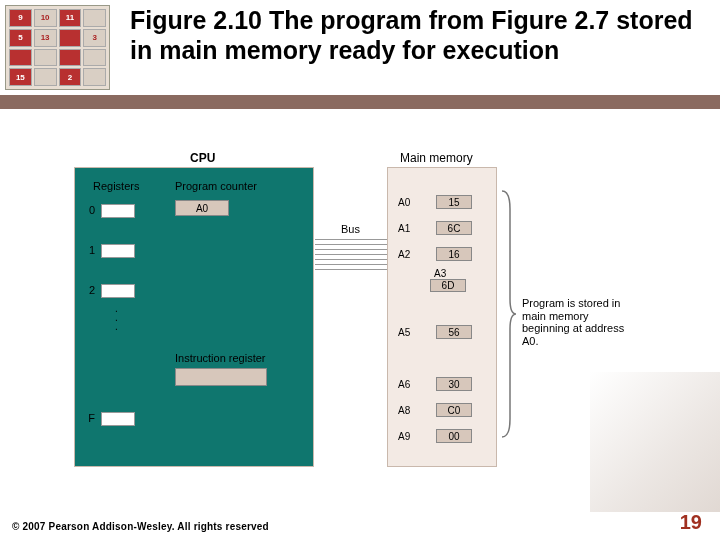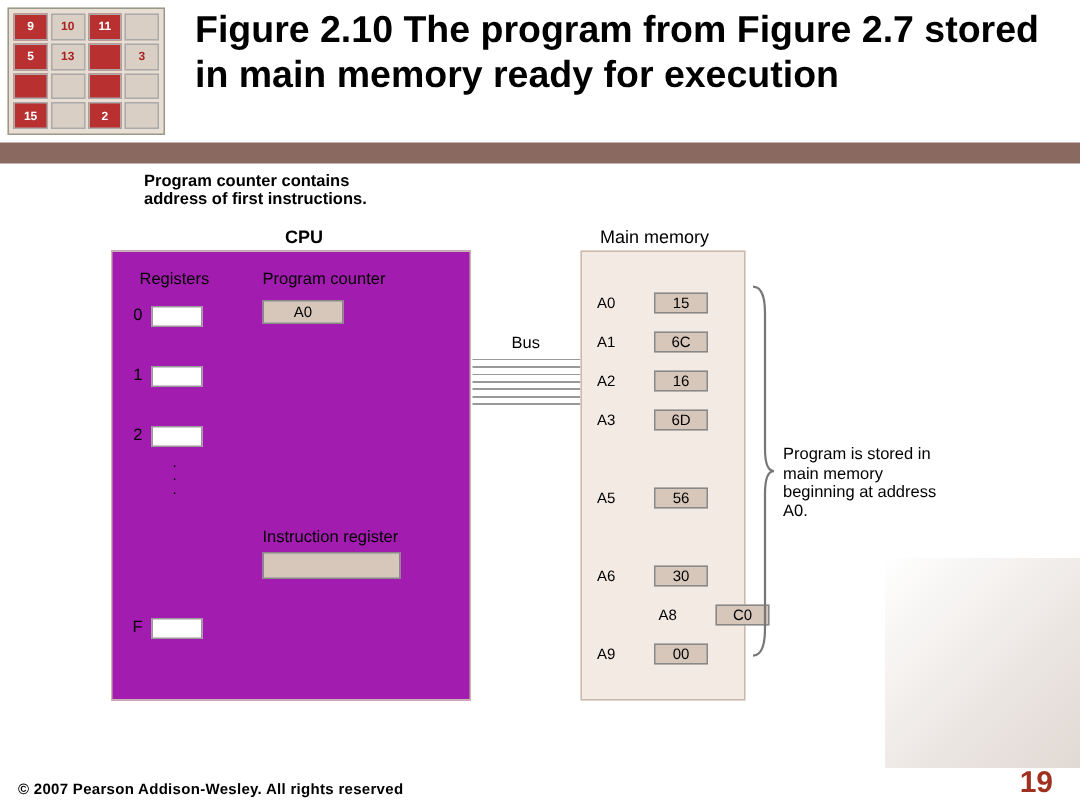--- a/index.html
+++ b/index.html
@@ -11,21 +11,21 @@
   .title { flex: 1; padding-left: 20px; font-size: 25px; font-weight: bold; font-family: Arial, sans-serif; line-height: 1.2; }
   .bar { height: 14px; background: #8a6a60; width: 100%; }
 
   .diagram { position: relative; width: 720px; height: 380px; }
   .note-pc { position: absolute; left: 96px; top: 6px; font-size: 11px; font-family: Arial; font-weight: bold; line-height: 1.1; }
   .cpu-label { position: absolute; left: 190px; top: 42px; font-size: 12px; font-weight: bold; }
   .mm-label { position: absolute; left: 400px; top: 42px; font-size: 12px; font-weight: normal; }
   .addr-label { position: absolute; left: 395px; top: 64px; font-size: 11px; font-weight: bold; }
   .cells-label { position: absolute; left: 448px; top: 64px; font-size: 11px; font-weight: bold; }
 
-  .cpu-box { position: absolute; left: 74px; top: 58px; width: 240px; height: 300px; background: #a21caf; border: 1px solid #c9b8ac; }
+  .cpu-box { position: absolute; left: 74px; top: 58px; width: 240px; height: 300px; background: #0f766e; border: 1px solid #c9b8ac; }
   .reg-label { position: absolute; left: 18px; top: 12px; font-size: 11px; }
   .pc-sublabel { position: absolute; left: 100px; top: 12px; font-size: 11px; }
   .reg { position: absolute; left: 26px; width: 34px; height: 14px; background: #fff; border: 1px solid #999; }
   .reg-idx { position: absolute; left: 6px; font-size: 11px; width: 14px; text-align: right; }
   .dots { position: absolute; left: 40px; font-size: 10px; line-height: 0.9; }
   .pc-box { position: absolute; left: 100px; top: 32px; width: 54px; height: 16px; background: #d7c7bb; border: 1px solid #888; font-size: 10px; display: flex; align-items: center; justify-content: center; }
   .ir-label { position: absolute; left: 100px; top: 184px; font-size: 11px; }
   .ir-box { position: absolute; left: 100px; top: 200px; width: 92px; height: 18px; background: #d7c7bb; border: 1px solid #888; }
 
   .bus { position: absolute; left: 315px; top: 120px; width: 72px; height: 50px; }
@@ -64,22 +64,20 @@
       <div>15</div>
       <div></div>
       <div>2</div>
       <div></div>
     </div>
   <div class="title">Figure 2.10  The program from Figure 2.7 stored in main memory ready for execution</div>
 </div>
 <div class="bar"></div>
 
 <div class="diagram">
-  <div class="note-pc" style="white-space:pre;">Program counter contains
-address of first instructions.</div>
   <div class="cpu-label">CPU</div>
   <div class="mm-label">Main memory</div>
   <div class="addr-label">Address</div>
   <div class="cells-label">Cells</div>
 
   <div class="cpu-box">
     <div class="reg-label">Registers</div>
     <div class="pc-sublabel">Program counter</div>
     <div class="pc-box">A0</div>
 
@@ -108,33 +106,33 @@
         <div class="mem-cell">15</div>
       </div>
       <div class="mem-row" style="top: 48px;">
         <div class="mem-addr">A1</div>
         <div class="mem-cell">6C</div>
       </div>
       <div class="mem-row" style="top: 74px;">
         <div class="mem-addr">A2</div>
         <div class="mem-cell">16</div>
       </div>
-      <div class="mem-row" style="top: 100px;">
+      <div class="mem-row" style="top: 100px; flex-direction: column;">
         <div class="mem-addr">A3</div>
         <div class="mem-cell">6D</div>
       </div>
       <div class="mem-row" style="top: 152px;">
         <div class="mem-addr">A5</div>
         <div class="mem-cell">56</div>
       </div>
       <div class="mem-row" style="top: 178px; margin-top: 26px;">
         <div class="mem-addr">A6</div>
         <div class="mem-cell">30</div>
       </div>
-      <div class="mem-row" style="top: 230px; margin-left: 41px;">
+      <div class="mem-row" style="top: 230px;">
         <div class="mem-addr">A8</div>
         <div class="mem-cell">C0</div>
       </div>
       <div class="mem-row" style="top: 256px;">
         <div class="mem-addr">A9</div>
         <div class="mem-cell">00</div>
       </div>
     </div>
   <div class="brace">
     <svg viewBox="0 0 18 250" preserveAspectRatio="none">

